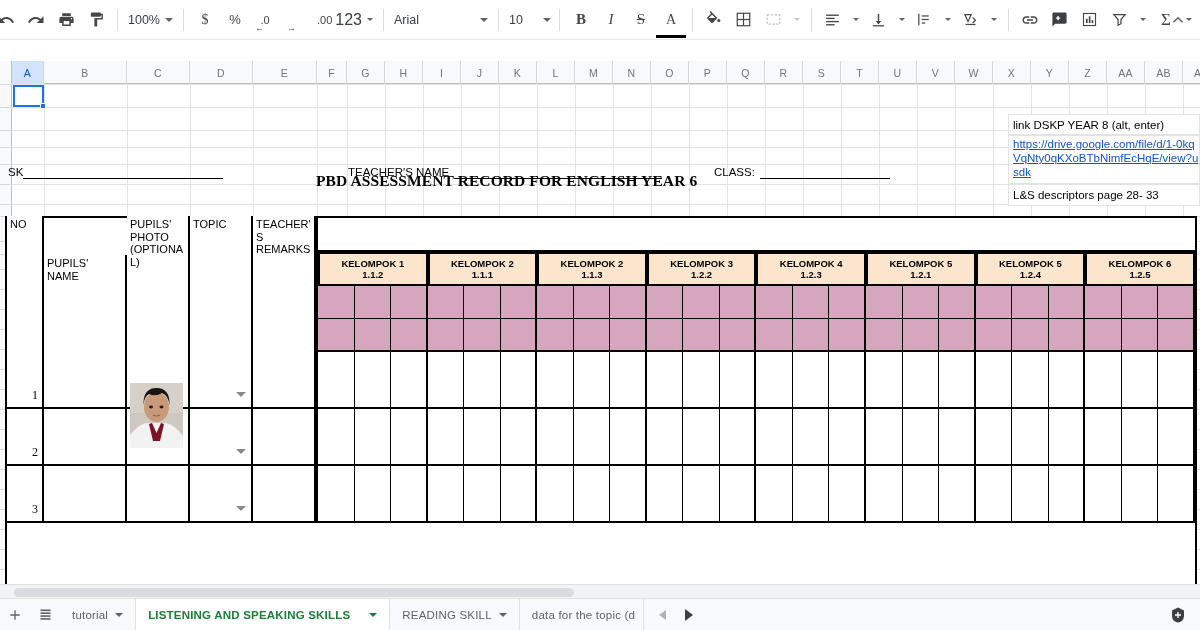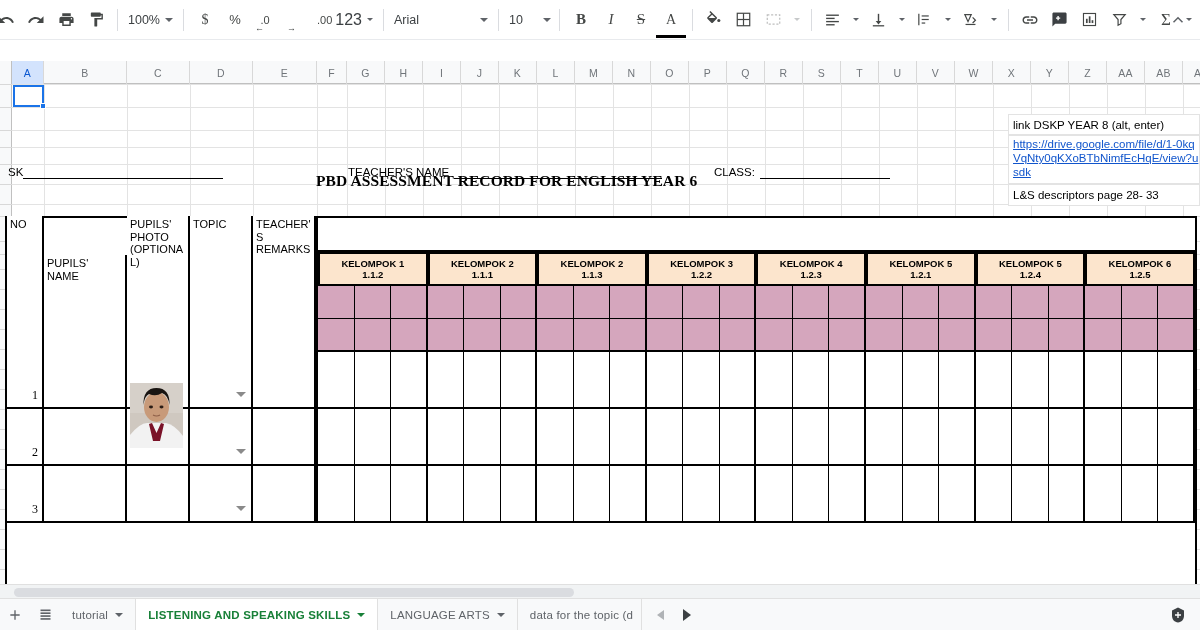--- a/index.html
+++ b/index.html
@@ -285,20 +285,21 @@
     display: flex; align-items: center;
     padding: 0 12px;
     font-size: 11.5px; color: #5f6368;
     letter-spacing: .2px;
     border-right: 1px solid #e0e0e0;
     cursor: pointer; white-space: nowrap;
   }
   .stab.active {
     background: #fff; color: #188038; font-weight: 700;
     border-right: 1px solid #e0e0e0;
+    gap: 12px;
   }
   .stab .caret { border-top-color: #5f6368; margin-left: 7px; }
   .stab.active .caret { border-top-color: #188038; }
   .stab.clipped { overflow: hidden; max-width: 124px; }
   .nav-arrows { display: flex; align-items: center; margin-left: 6px; flex: none; }
   .nav-arrow {
     width: 26px; height: 32px;
     display: flex; align-items: center; justify-content: center;
     cursor: pointer;
   }
@@ -955,21 +956,21 @@
   <div id="tabs-container" style="display:flex;align-items:center;">
       <div class="stab">
         <span>tutorial</span>
         <span class="caret"></span>
       </div>
       <div class="stab active">
         <span>LISTENING AND SPEAKING SKILLS</span>
         <span class="caret"></span>
       </div>
       <div class="stab">
-        <span>LANGUAGE ARTS</span>
+        <span>READING SKILL</span>
         <span class="caret"></span>
       </div>
       <div class="stab clipped">
         <span>data for the topic (d</span>
       </div>
     </div>
   <div class="nav-arrows">
     <div class="nav-arrow">
         <span class="tri-left"></span>
       </div>

